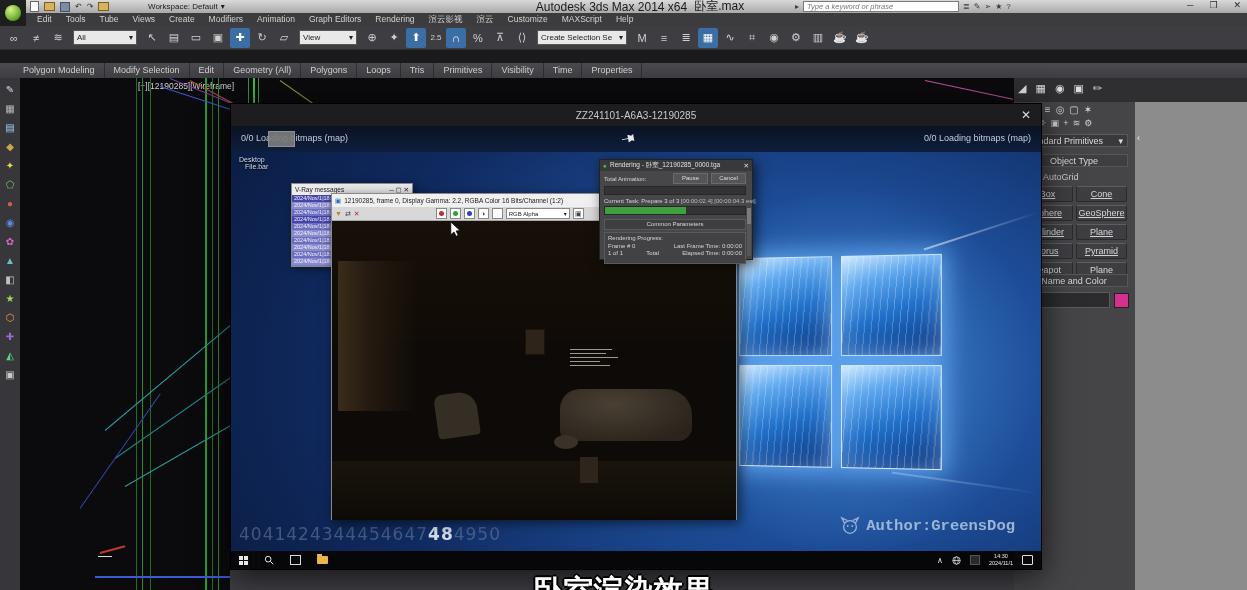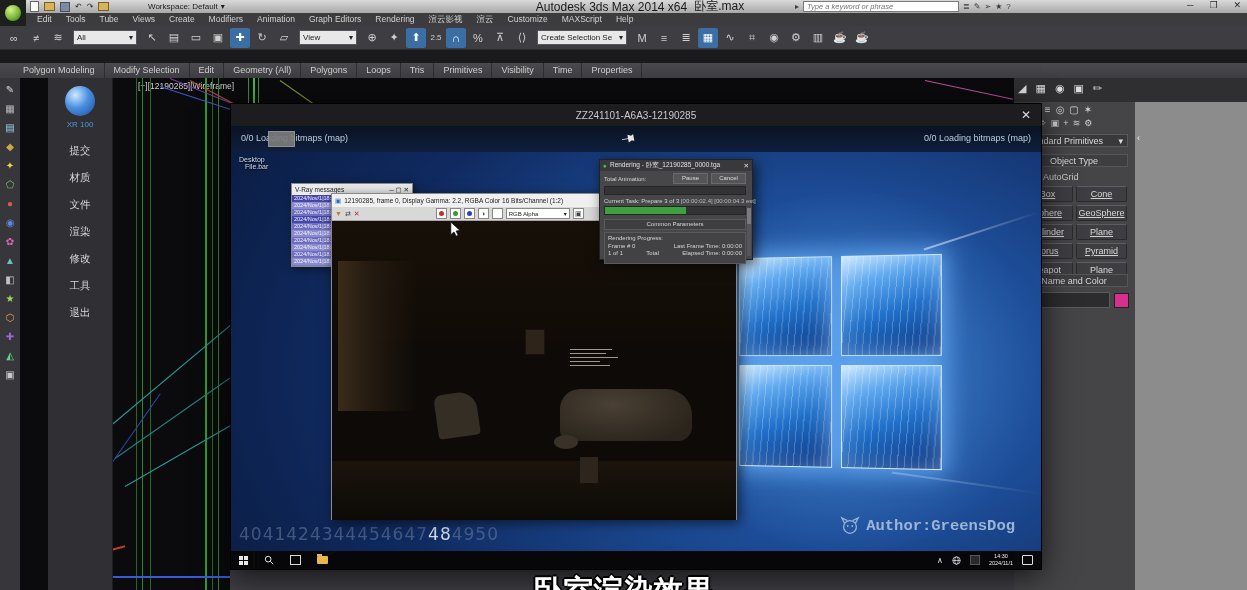--- a/index.html
+++ b/index.html
@@ -159,21 +159,21 @@
   .rd-bar{height:7px;background:#333335;border:1px solid #262628;}
   .rd-fill{height:100%;background:#3fa03f;}
   .rd-roll{height:9px;background:#3e3e41;border:1px solid #5a5a5e;text-align:center;
     line-height:9px;font-size:6px;color:#d8d8d8;}
   .rd-scroll{position:absolute;right:1px;top:48px;width:4px;height:48px;background:#55555a;}
   .rd-thumb{width:4px;height:16px;background:#7a7a80;}
 
   
   .fcounter{left:8px;top:372px;font-family:"DejaVu Sans",sans-serif;font-size:17px;
     letter-spacing:1px;color:rgba(112,132,164,.55);}
-  .fcounter b{color:#d2dbe9;font-weight:normal;margin-top:16px;}
+  .fcounter b{color:#d2dbe9;font-weight:bold;margin-top:16px;}
   .wmark{right:26px;top:364px;gap:5px;font-family:"Liberation Mono",monospace;
     font-size:15.5px;font-weight:bold;color:#a9c1dd;opacity:.9;}
 
   
   .tbar{left:0;top:447px;width:810px;height:18px;background:rgba(7,7,9,.96);
     display:flex;align-items:center;padding:0 8px;box-sizing:border-box;gap:16px;}
   .startgrid{display:grid;grid-template-columns:4px 4px;grid-template-rows:4px 4px;gap:1px;}
   .startgrid div{background:#e8e8e8;}
   .tv-sq{width:9px;height:8px;border:1px solid #d8d8d8;}
   .tb-folder{width:11px;height:8px;background:#e8b64a;border-radius:1px;position:relative;}
@@ -345,31 +345,20 @@
     <span class="lsico" style="color:#d86ab8">✿</span>
     <span class="lsico" style="color:#6ac0c0">▲</span>
     <span class="lsico" style="color:#c0c0c0">◧</span>
     <span class="lsico" style="color:#a0d85a">★</span>
     <span class="lsico" style="color:#e89a4a">⬡</span>
     <span class="lsico" style="color:#9a6ad8">✚</span>
     <span class="lsico" style="color:#5ad88a">◭</span>
     <span class="lsico" style="color:#c8c8c8">▣</span>
   </div>
 
-  <div class="abs xrpanel">
-    <div class="xrsphere"></div>
-    <div class="xrname">XR 100</div>
-    <div class="xritem">提交</div>
-    <div class="xritem">材质</div>
-    <div class="xritem">文件</div>
-    <div class="xritem">渲染</div>
-    <div class="xritem">修改</div>
-    <div class="xritem">工具</div>
-    <div class="xritem">退出</div>
-  </div>
 
   <div class="abs rightside">
     <div class="abs flex vptopicons">
       <span>◢</span>
       <span>▦</span>
       <span>◉</span>
       <span>▣</span>
       <span>✏</span>
     </div>
     <div class="abs grayarea"></div>

